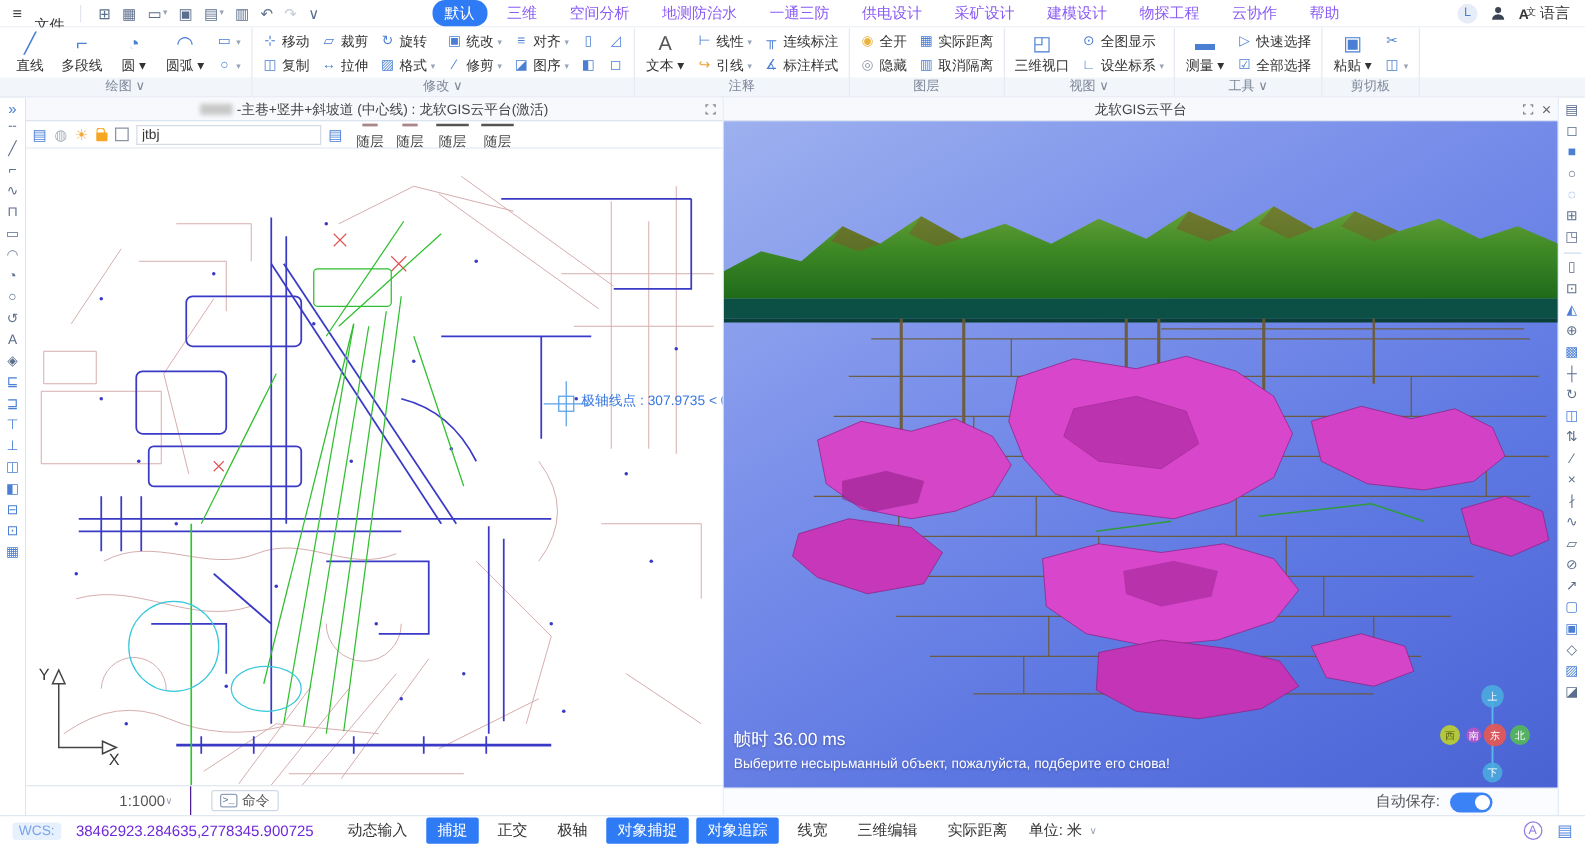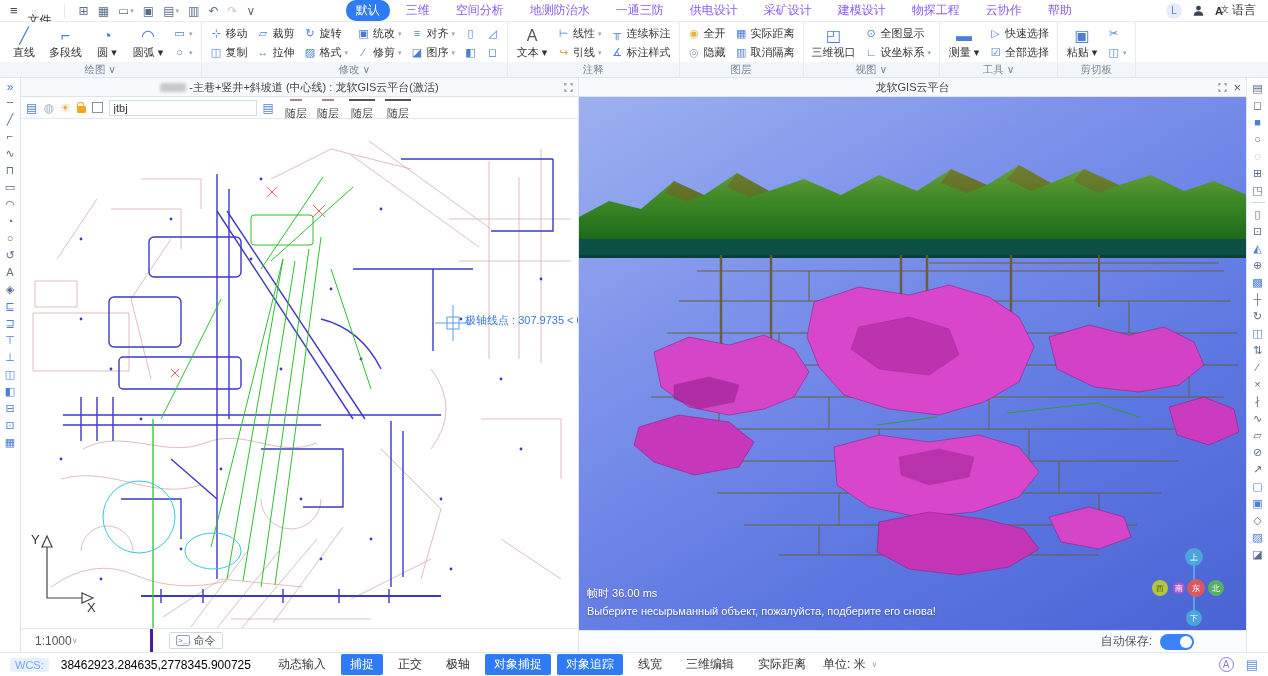--- a/index.html
+++ b/index.html
@@ -69,39 +69,39 @@
   .combo-swatch{width:12px;height:12px;background:#cf9f9f;border:1px solid #a8868a;}
   .combo-line{width:26px;height:0;border-top:2px solid #555;}
   .combo-label{font-size:11px;color:#444;}
   .combo-chev{font-size:8px;color:#98a3b5;margin-left:8px;}
 
   
   .canvas2d{position:relative;flex:1;background:#fff;overflow:hidden;cursor:crosshair;}
   .tooltip2d{position:absolute;left:444px;top:194px;color:#3a78e0;font-size:11px;white-space:nowrap;}
   .ucs{position:absolute;left:6px;bottom:10px;}
   .canvas2d-bottom{height:24px;border-top:1px solid #e2e8f0;display:flex;align-items:center;background:#fff;flex:none;}
-  .scale-select{width:132px;display:flex;align-items:center;justify-content:flex-start;padding:0 14px;height:100%;border-right:3px solid #4c1d95;color:#555;cursor:pointer;}
+  .scale-select{width:132px;display:flex;align-items:center;justify-content:flex-end;padding:0 14px;height:100%;border-right:1px solid #4c1d95;color:#555;cursor:pointer;}
   .chev{font-size:8px;color:#98a3b5;}
   .cmd-btn{margin-left:16px;border:1px solid #cfd8e6;border-radius:2px;height:17px;display:flex;align-items:center;gap:4px;padding:0 6px;color:#555;font-size:11px;cursor:pointer;}
   .cmd-glyph{font-family:"Liberation Mono","DejaVu Sans Mono",monospace;font-size:8px;border:1px solid #8fa0ba;border-radius:2px;padding:0 1px;line-height:9px;color:#5b6e8c;}
 
   
   .viewport3d{position:relative;flex:1;overflow:hidden;background:linear-gradient(150deg,#9db0ef 0%,#7a90ea 35%,#5d77e2 68%,#4a63d4 100%);}
   .viewport3d svg{position:absolute;left:0;top:0;}
-  .frame-time{position:absolute;left:8px;bottom:29px;color:#fff;font-size:11px;text-shadow:0 1px 2px rgba(0,0,60,.35);}
+  .frame-time{position:absolute;left:8px;bottom:29px;color:#fff;font-size:14px;text-shadow:0 1px 2px rgba(0,0,60,.35);}
   .msg3d{position:absolute;left:8px;bottom:13px;color:#fff;font-size:11px;text-shadow:0 1px 2px rgba(0,0,60,.35);}
   .bar3d{height:22px;background:#fafcff;border-top:1px solid #dfe6f0;display:flex;align-items:center;justify-content:flex-end;gap:8px;padding-right:52px;flex:none;}
   .autosave-label{color:#555;}
   .toggle{width:34px;height:16px;background:#3b82f6;border-radius:8px;position:relative;cursor:pointer;flex:none;}
   .toggle .knob{position:absolute;right:2px;top:2px;width:12px;height:12px;border-radius:50%;background:#fff;}
 
   
   #statusbar{height:24px;border-top:1px solid #e2e8f0;background:#fff;display:flex;align-items:center;gap:0;padding:0 10px;flex:none;}
   .wcs-badge{background:#e7f0fd;color:#7aa5ea;padding:1px 5px;border-radius:3px;font-size:11px;margin-right:12px;}
-  .coords{color:#000000;margin-right:18px;}
+  .coords{color:#6d28d9;margin-right:18px;}
   #status-toggles{display:flex;align-items:center;gap:6px;}
   .stoggle{padding:2px 9px;color:#333;cursor:pointer;white-space:nowrap;border-radius:2px;}
   .stoggle.on{background:#2f7bf5;color:#fff;}
   .unit{display:flex;align-items:center;gap:6px;margin-left:8px;color:#333;cursor:pointer;}
   .status-right{margin-left:auto;display:flex;align-items:center;gap:12px;}
   .circ-a{width:15px;height:15px;border:1.5px solid #9279dd;color:#9279dd;border-radius:50%;font-size:10px;display:flex;align-items:center;justify-content:center;cursor:pointer;}
   .doc-icon{color:#5a8ae0;font-size:13px;cursor:pointer;}
 </style>
 </head>
 <body>

